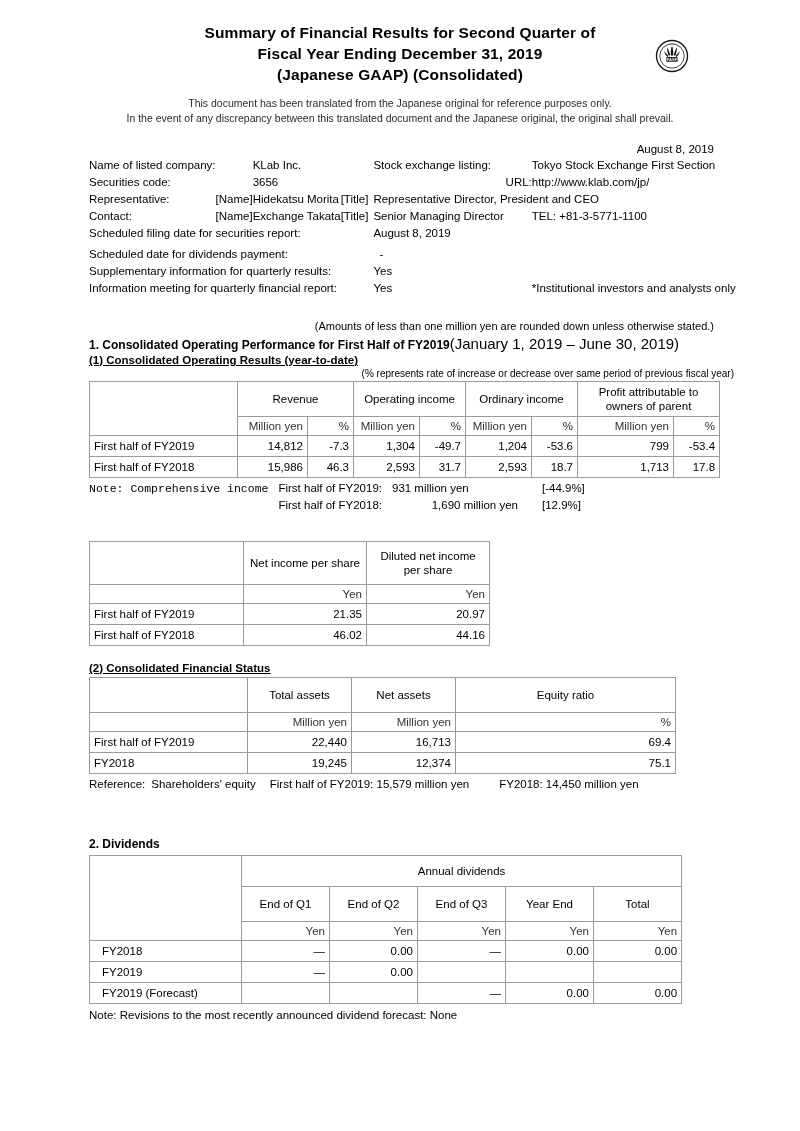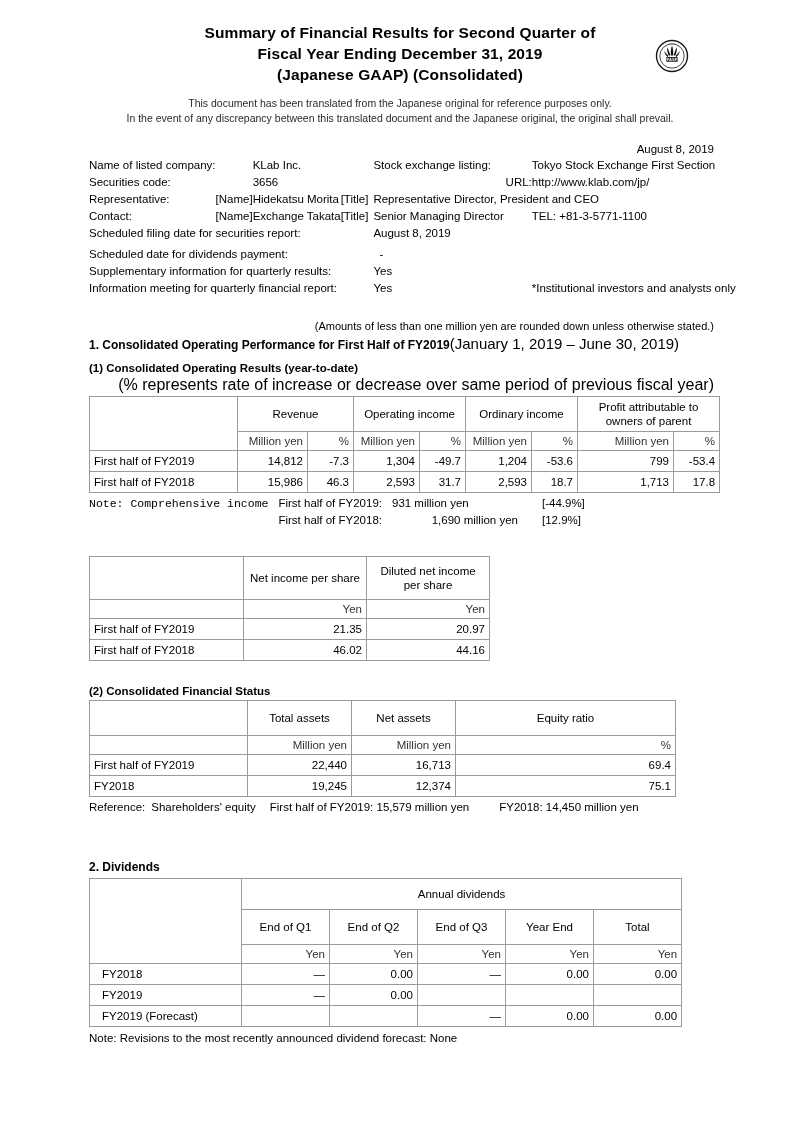--- a/index.html
+++ b/index.html
@@ -86,28 +86,29 @@
     margin-top: 3px;
     font-size: 12px;
     font-weight: bold;
   }
   .sec-head .sub {
     font-size: 15px;
     font-weight: normal;
   }
   .sub-head {
     margin-left: 89px;
-    margin-top: 10px;
+    margin-top: 2px;
     font-size: 11.5px;
     font-weight: bold;
+    text-decoration: underline;
   }
   .pct-note {
     text-align: right;
-    font-size: 16px;
-    padding-right: 86px;
+    font-size: 10px;
+    padding-right: 66px;
     margin-top: 2px;
   }
 
   
   table.fin {
     border-collapse: collapse;
     margin-left: 89px;
     table-layout: fixed;
   }
   table.fin td {

